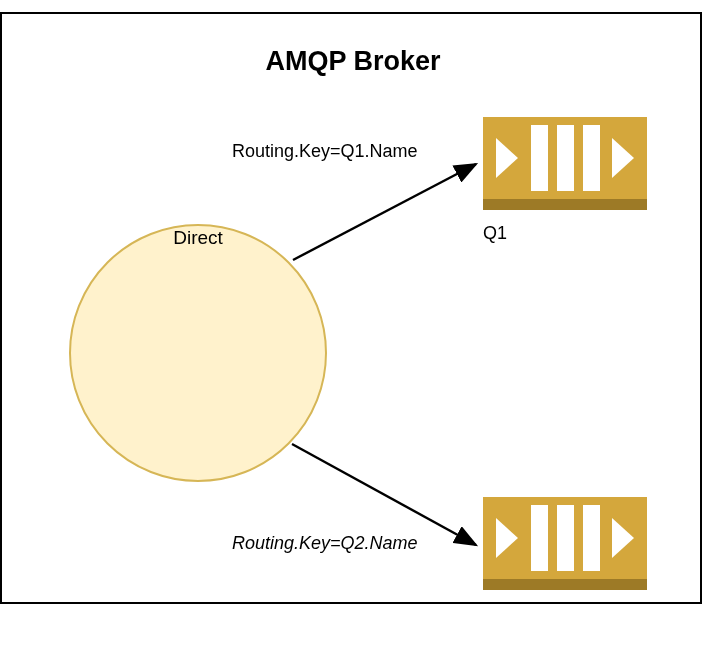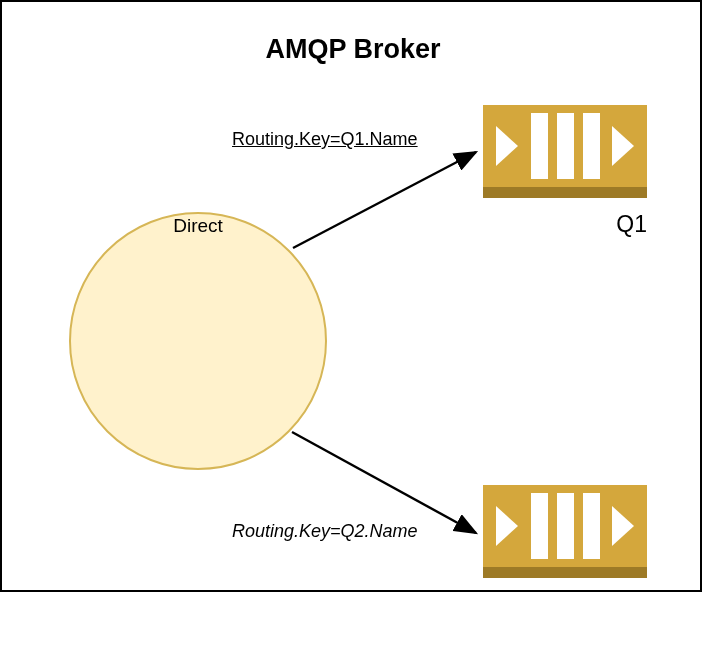--- a/index.html
+++ b/index.html
@@ -11,20 +11,21 @@
     font-family: "Liberation Sans", sans-serif;
   }
   #canvas {
     position: relative;
     width: 702px;
     height: 592px;
     background: #ffffff;
     box-sizing: border-box;
     border: 2px solid #000000;
     overflow: hidden;
+    margin-top: 12px;
   }
   #svg-layer {
     position: absolute;
     left: 0;
     top: 0;
     width: 702px;
     height: 662px;
   }
   .diagram-title {
     position: absolute;
@@ -105,35 +106,35 @@
     height: 66px;
     top: 8px;
     background: #ffffff;
   }
   .q-bar.b1 { left: 48px; }
   .q-bar.b2 { left: 74px; }
   .q-bar.b3 { left: 100px; }
   .queue-caption {
     position: absolute;
     width: 164px;
-    text-align: right;
-    font-size: 23px;
+    text-align: left;
+    font-size: 18px;
     color: #000000;
   }
   .queue-caption.c1 { left: 481px; top: 209px; }
   .queue-caption.c2 { left: 481px; top: 589px; }
   .edge-label {
     position: absolute;
     font-size: 18px;
     color: #000000;
     white-space: nowrap;
     background: #ffffff;
     padding: 1px 2px;
   }
-  .edge-label.l1 { left: 228px; top: 126px; text-decoration: underline; }
+  .edge-label.l1 { left: 228px; top: 126px; }
   .edge-label.l2 { left: 228px; top: 518px; font-style: italic; }
 </style>
 </head>
 <body>
 
 <div id="canvas">
 
   <svg id="svg-layer" viewBox="0 0 702 662" xmlns="http://www.w3.org/2000/svg">
     <defs>
       <marker id="arrowhead" markerWidth="10" markerHeight="8" refX="9" refY="4" orient="auto" markerUnits="strokeWidth">

